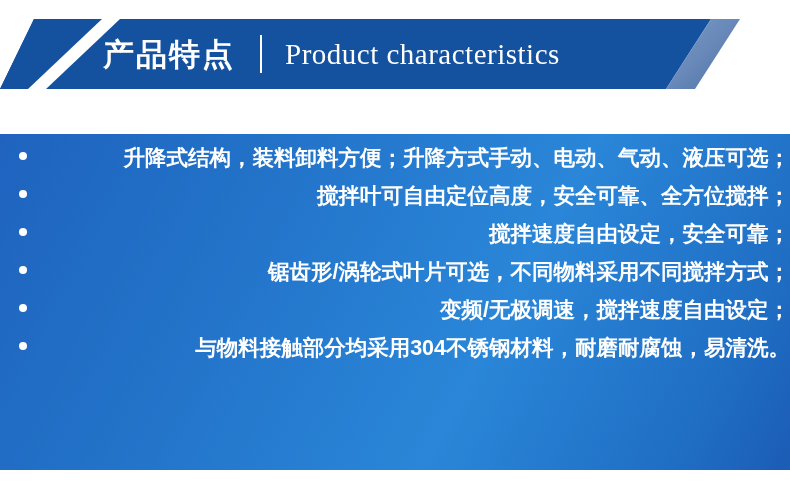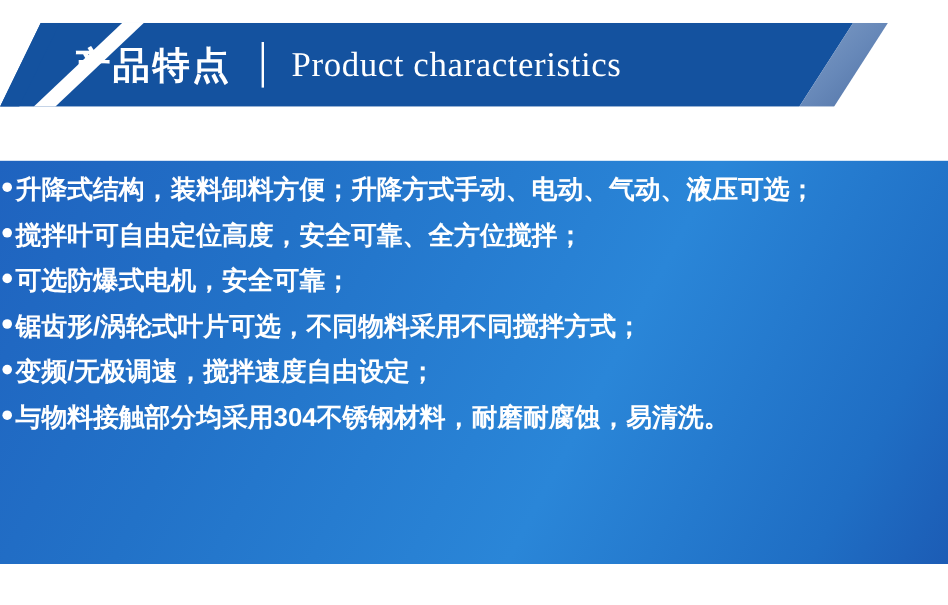--- a/index.html
+++ b/index.html
@@ -78,21 +78,21 @@
     height: 70px;
     display: flex;
     align-items: center;
   }
 
   #title-cn {
     color: #ffffff;
     font-size: 31px;
     font-weight: bold;
     letter-spacing: 2px;
-    margin-left: 61px;
+    margin-left: 103px;
     line-height: 1;
     white-space: nowrap;
   }
 
   #title-divider {
     width: 2px;
     height: 38px;
     background: #ffffff;
     margin: 0 23px 0 25px;
     flex: 0 0 auto;
@@ -122,22 +122,23 @@
   #feature-list {
     list-style: none;
     margin: 0;
     padding: 0;
   }
 
   .feature-item {
     display: flex;
     align-items: baseline;
     height: 38px;
-    padding-left: 2px;
+    padding-left: 19px;
     box-sizing: border-box;
+    justify-content: space-between;
   }
 
   .bullet-icon {
     flex: 0 0 auto;
     width: 8px;
     height: 8px;
     border-radius: 50%;
     background: #ffffff;
     margin-right: 3px;
     position: relative;
@@ -173,21 +174,21 @@
       <li class="feature-item">
         <span class="bullet-icon"></span>
         <span class="feature-text">升降式结构，装料卸料方便；升降方式手动、电动、气动、液压可选；</span>
       </li>
       <li class="feature-item">
         <span class="bullet-icon"></span>
         <span class="feature-text">搅拌叶可自由定位高度，安全可靠、全方位搅拌；</span>
       </li>
       <li class="feature-item">
         <span class="bullet-icon"></span>
-        <span class="feature-text">可选防爆式电机，安全可靠；</span>
+        <span class="feature-text">搅拌速度自由设定，安全可靠；</span>
       </li>
       <li class="feature-item">
         <span class="bullet-icon"></span>
         <span class="feature-text">锯齿形/涡轮式叶片可选，不同物料采用不同搅拌方式；</span>
       </li>
       <li class="feature-item">
         <span class="bullet-icon"></span>
         <span class="feature-text">变频/无极调速，搅拌速度自由设定；</span>
       </li>
       <li class="feature-item">

